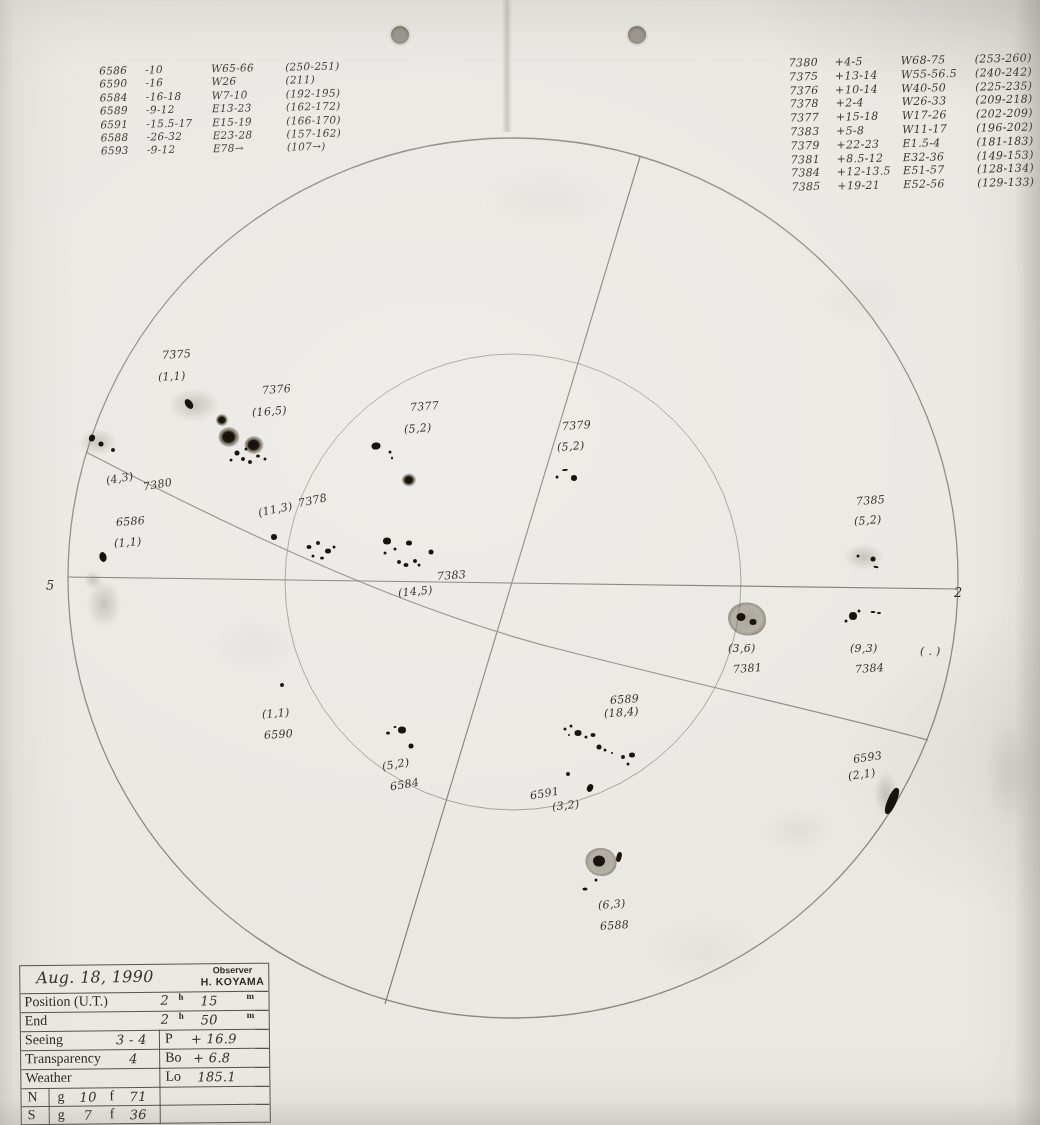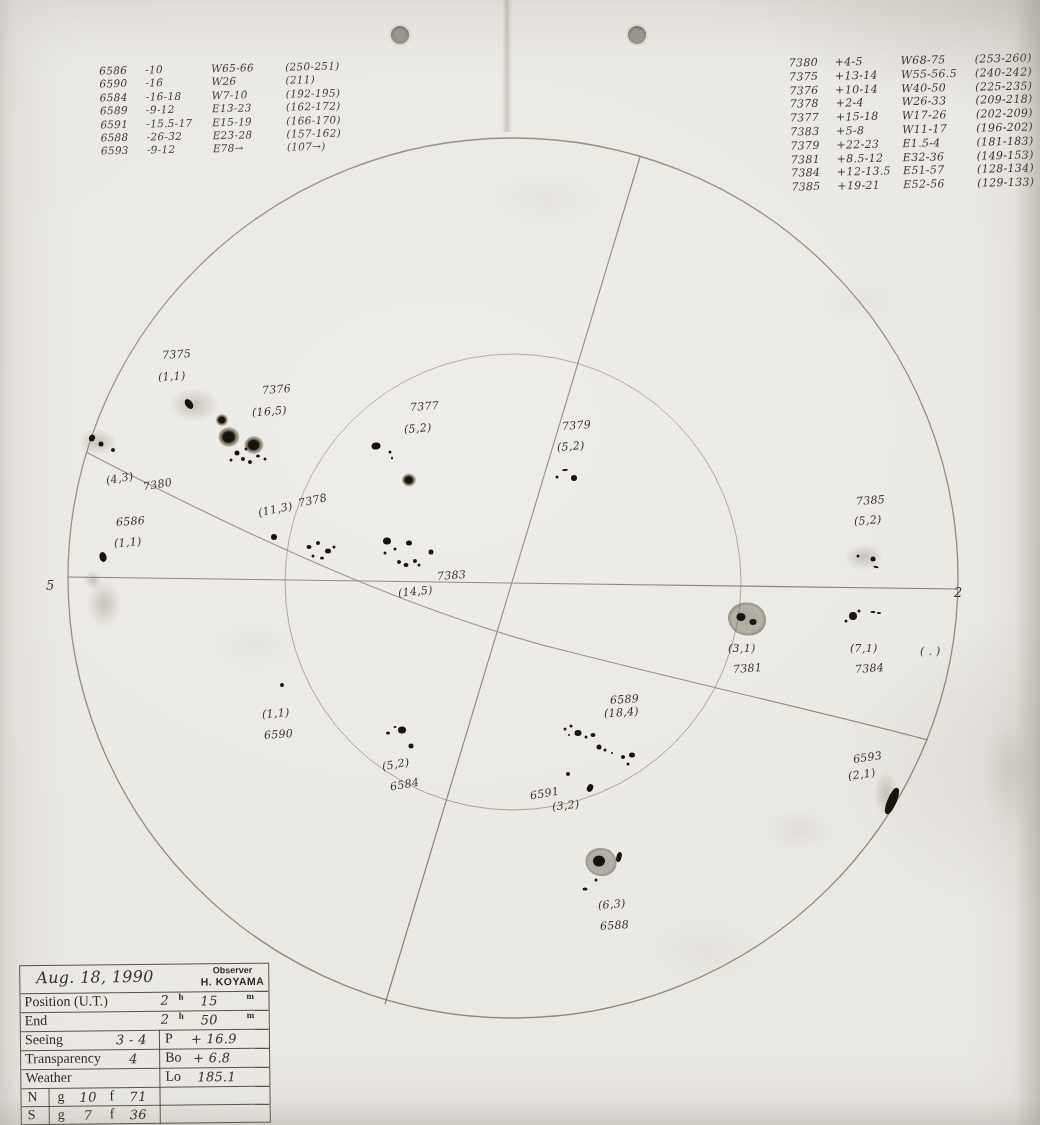--- a/index.html
+++ b/index.html
@@ -325,26 +325,26 @@
     <div class="spot dot" style="left: 399px; top: 562px; width: 4px; height: 4px; transform: translate(-50%, -50%) rotate(0deg);"></div>
     <div class="spot dot" style="left: 406px; top: 565px; width: 5px; height: 4px; transform: translate(-50%, -50%) rotate(0deg);"></div>
     <div class="spot dot" style="left: 415px; top: 561px; width: 4px; height: 4px; transform: translate(-50%, -50%) rotate(0deg);"></div>
     <div class="spot dot" style="left: 419px; top: 565px; width: 3px; height: 3px; transform: translate(-50%, -50%) rotate(0deg);"></div>
     <div class="disk-label hw" style="left: 856px; top: 494px; font-size: 11px; transform: rotate(-4deg);">7385</div>
     <div class="disk-label hw" style="left: 854px; top: 514px; font-size: 11px; transform: rotate(-4deg);">(5,2)</div>
     <div class="spot smudge" style="left: 864px; top: 557px; width: 40px; height: 26px; transform: translate(-50%, -50%) rotate(0deg);"></div>
     <div class="spot dot" style="left: 873px; top: 559px; width: 5px; height: 5px; transform: translate(-50%, -50%) rotate(0deg);"></div>
     <div class="spot dot" style="left: 858px; top: 556px; width: 3px; height: 3px; transform: translate(-50%, -50%) rotate(0deg);"></div>
     <div class="spot dash" style="left: 876px; top: 567px; width: 5px; height: 2px; transform: translate(-50%, -50%) rotate(10deg);"></div>
-    <div class="disk-label hw" style="left: 728px; top: 642px; font-size: 11px;">(3,1)</div>
+    <div class="disk-label hw" style="left: 728px; top: 642px; font-size: 11px;">(3,6)</div>
     <div class="disk-label hw" style="left: 733px; top: 662px; font-size: 11px; transform: rotate(-4deg);">7381</div>
     <div class="spot pen" style="left: 747px; top: 619px; width: 38px; height: 33px; transform: translate(-50%, -50%) rotate(0deg);"></div>
     <div class="spot dot" style="left: 741px; top: 617px; width: 9px; height: 8px; transform: translate(-50%, -50%) rotate(0deg);"></div>
     <div class="spot dot" style="left: 753px; top: 622px; width: 7px; height: 6px; transform: translate(-50%, -50%) rotate(0deg);"></div>
-    <div class="disk-label hw" style="left: 850px; top: 642px; font-size: 11px;">(7,1)</div>
+    <div class="disk-label hw" style="left: 850px; top: 642px; font-size: 11px;">(9,3)</div>
     <div class="disk-label hw" style="left: 855px; top: 662px; font-size: 11px; transform: rotate(-4deg);">7384</div>
     <div class="spot dot" style="left: 853px; top: 616px; width: 8px; height: 8px; transform: translate(-50%, -50%) rotate(0deg);"></div>
     <div class="spot dot" style="left: 846px; top: 621px; width: 3px; height: 3px; transform: translate(-50%, -50%) rotate(0deg);"></div>
     <div class="spot dot" style="left: 859px; top: 611px; width: 3px; height: 3px; transform: translate(-50%, -50%) rotate(0deg);"></div>
     <div class="spot dash" style="left: 873px; top: 612px; width: 5px; height: 2px; transform: translate(-50%, -50%) rotate(0deg);"></div>
     <div class="spot dash" style="left: 879px; top: 613px; width: 4px; height: 2px; transform: translate(-50%, -50%) rotate(0deg);"></div>
     <div class="disk-label hw" style="left: 262px; top: 707px; font-size: 11px; transform: rotate(-4deg);">(1,1)</div>
     <div class="disk-label hw" style="left: 264px; top: 728px; font-size: 11px; transform: rotate(-4deg);">6590</div>
     <div class="spot dot" style="left: 282px; top: 685px; width: 4px; height: 4px; transform: translate(-50%, -50%) rotate(0deg);"></div>
     <div class="disk-label hw" style="left: 382px; top: 758px; font-size: 11px; transform: rotate(-10deg);">(5,2)</div>

